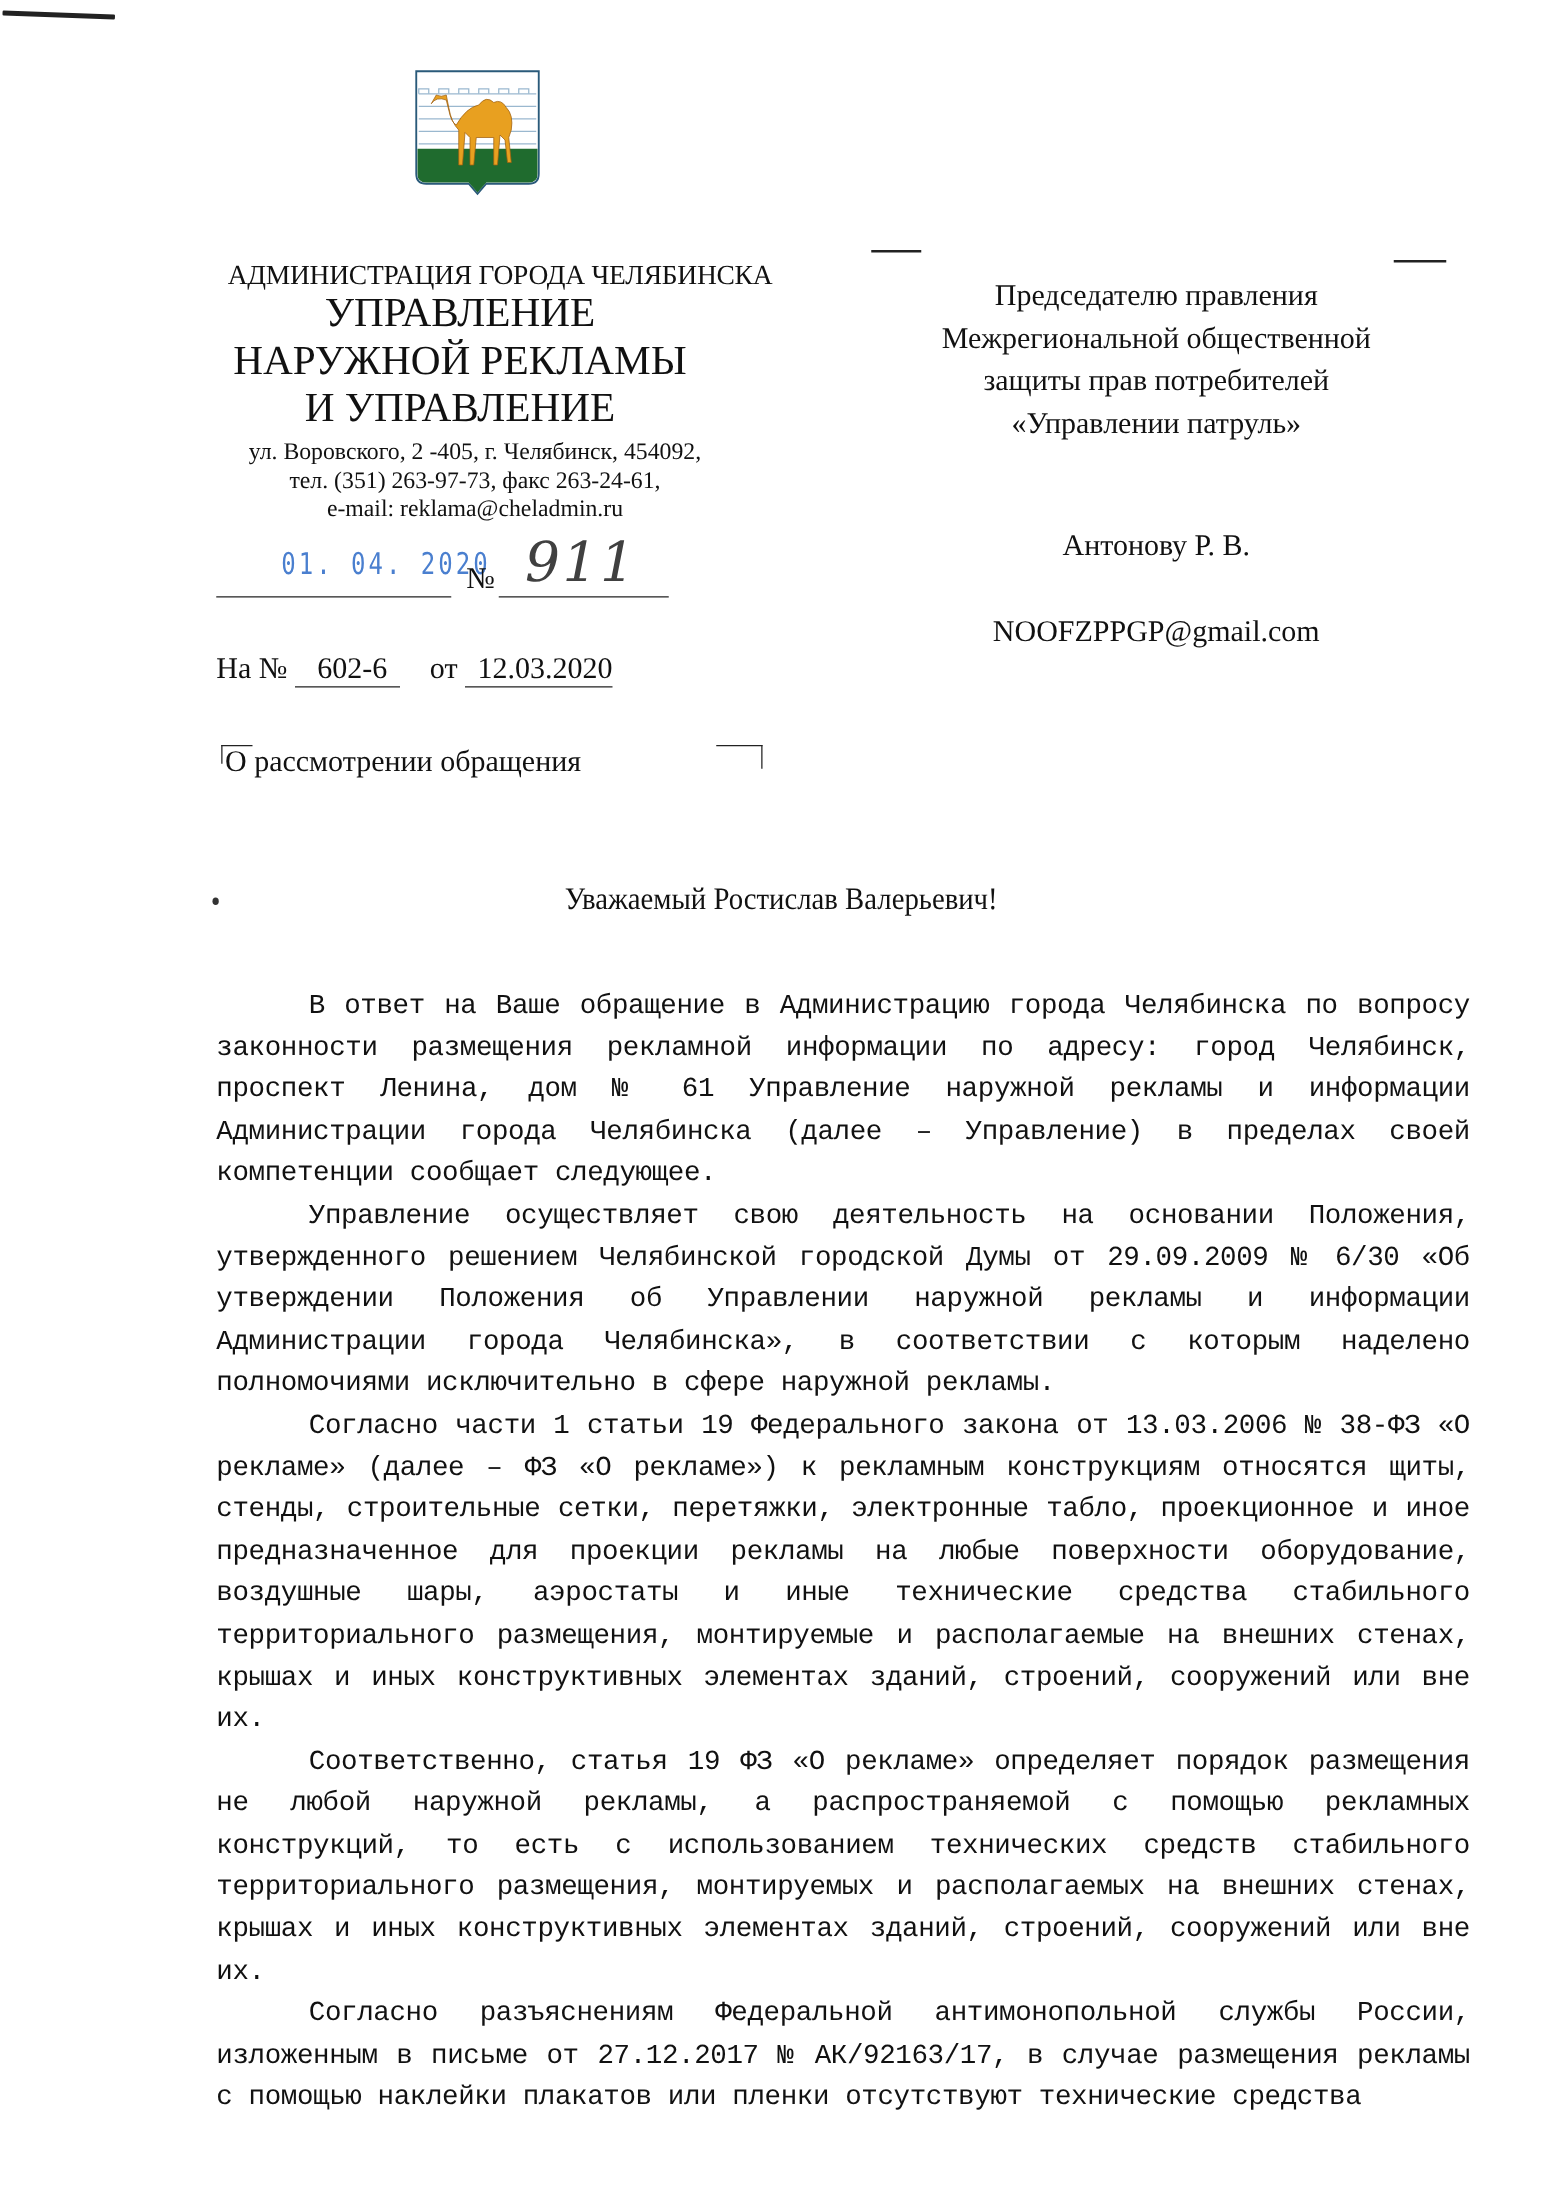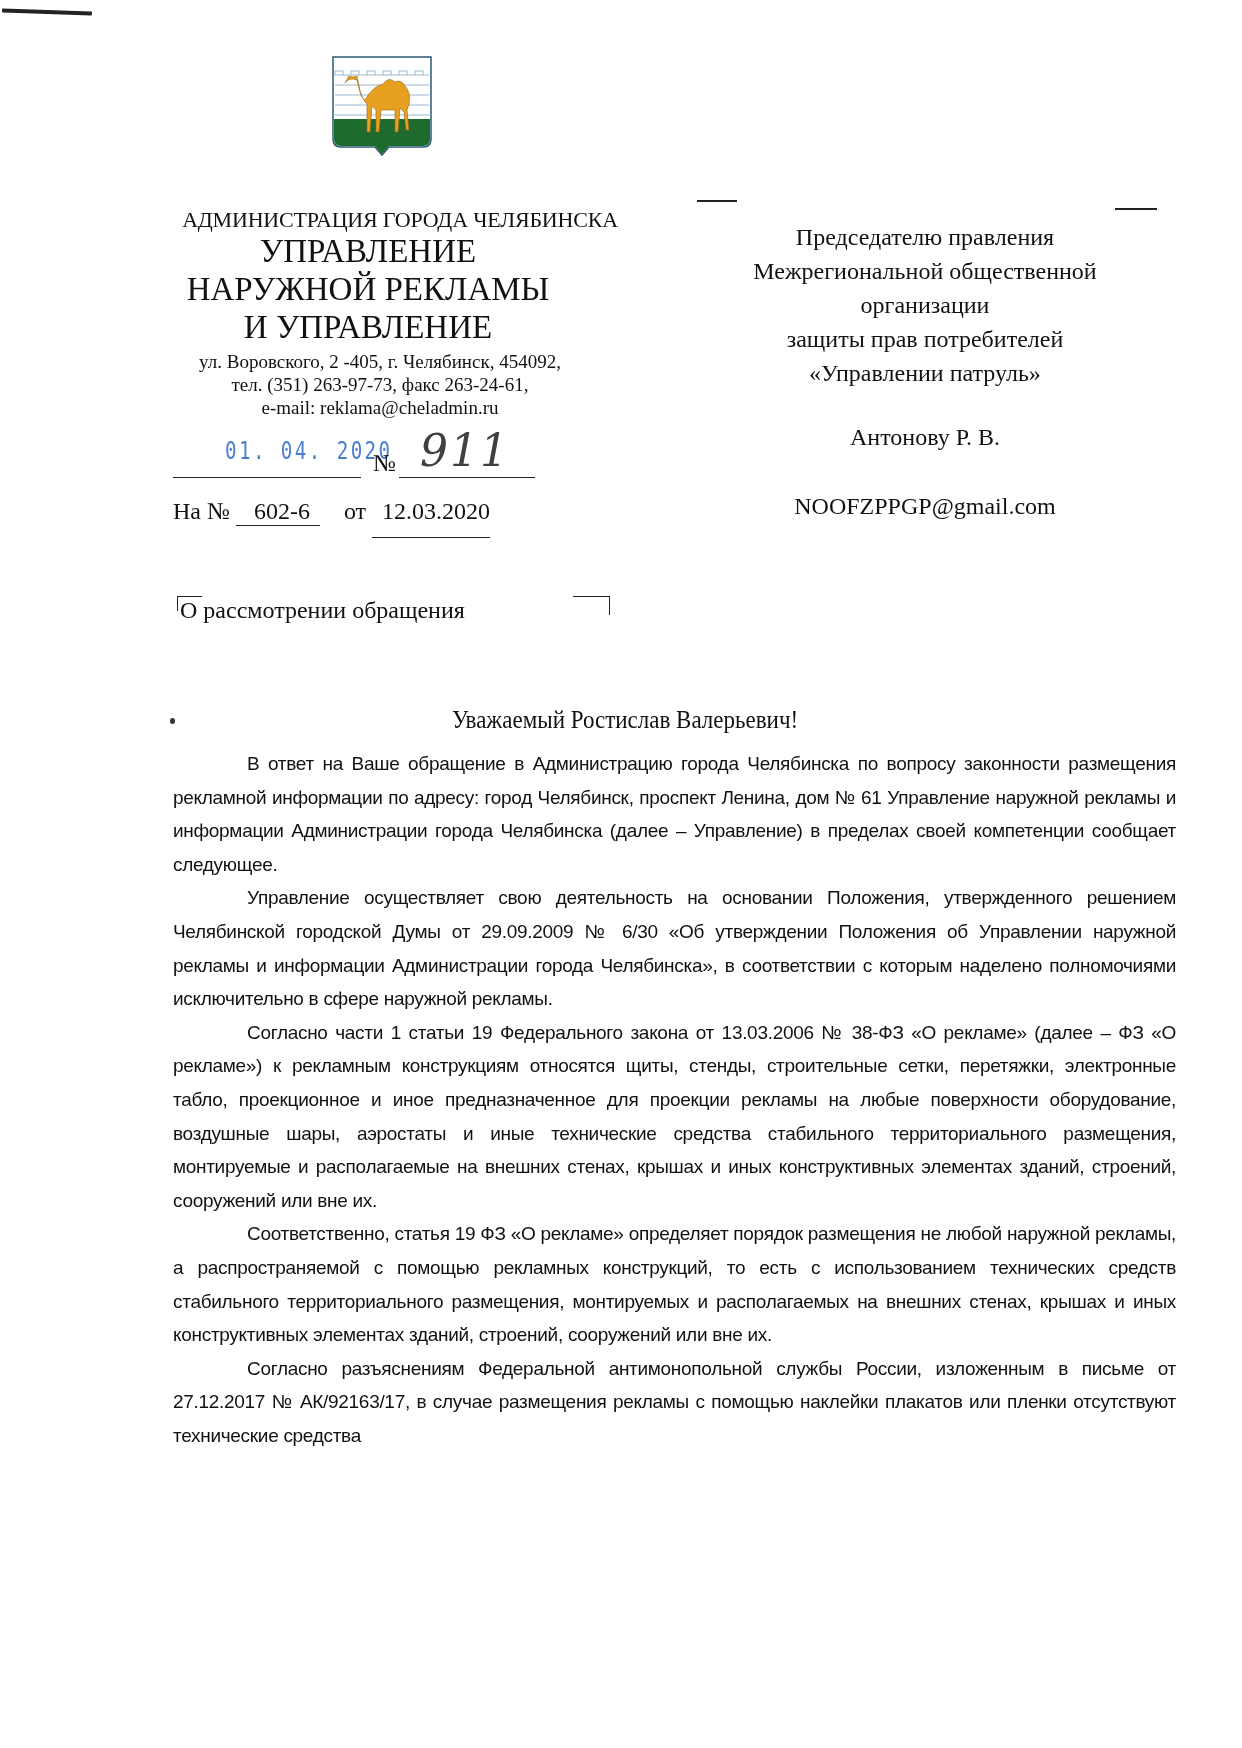--- a/index.html
+++ b/index.html
@@ -13,33 +13,33 @@
     .hdr-dept { left: 148px; top: 232px; width: 440px; text-align: center; font-size: 33px; font-weight: normal; line-height: 38px; }
     .hdr-addr { left: 150px; top: 350px; width: 460px; text-align: center; font-size: 19px; line-height: 23px; }
     .stamp-date { left: 225px; top: 437px; font-family: "DejaVu Sans Mono", monospace; color: #4a7fcf; font-size: 24px; letter-spacing: 3px; transform: scaleX(0.8); transform-origin: left; }
     .line { border-bottom: 1.5px solid #222; }
     .reg-line1 { left: 173px; top: 477px; width: 188px; }
     .no-sign1 { left: 373px; top: 450px; font-size: 24px; }
     .reg-line2 { left: 399px; top: 477px; width: 136px; }
     .hand-no { left: 420px; top: 425px; font-family: "DejaVu Serif", serif; font-style: italic; color: #404040; font-size: 44px; letter-spacing: 2px; }
     .na-row { left: 173px; top: 498px; font-size: 24px; white-space: nowrap; }
     .na-row .u { display: inline-block; border-bottom: 1.5px solid #222; padding: 0 10px 0 18px; }
-    .na-row .u2 { display: inline-block; border-bottom: 1.5px solid #222; padding: 0 0 12px 10px; }
+    .na-row .u2 { display: inline-block; border-bottom: 1.5px solid #222; padding: 0 0 0 10px; margin-top: 24px; }
     .corner { position: absolute; border-color: #222; border-style: solid; }
     .c1 { left: 697px; top: 200px; width: 40px; height: 6px; border-width: 2px 0 0 0; }
     .c2 { left: 1115px; top: 208px; width: 42px; border-width: 2px 0 0 0; }
     .c3 { left: 177px; top: 596px; width: 24px; height: 14px; border-width: 1.5px 0 0 1.5px; }
     .c4 { left: 573px; top: 596px; width: 36px; height: 18px; border-width: 1.5px 1.5px 0 0; }
     .addressee { left: 705px; top: 220px; width: 440px; text-align: center; font-size: 24px; line-height: 34px; }
     .addressee-name { left: 705px; top: 424px; width: 440px; text-align: center; font-size: 24px; }
     .addressee-email { left: 705px; top: 493px; width: 440px; text-align: center; font-size: 24px; }
     .subject { left: 180px; top: 597px; font-size: 24px; }
     .salutation { left: 160px; top: 706px; width: 930px; text-align: center; font-size: 25px; transform: scaleX(0.92); }
-    .body-text { left: 173px; top: 747px; width: 1003px; font-size: 19px; line-height: 33.6px;
-                 font-family: Liberation Sans, sans-serif; text-align: justify; letter-spacing: -0.3px; }
+    .body-text { left: 173px; top: 788px; width: 1003px; font-size: 22px; line-height: 33.6px;
+                 font-family: Liberation Mono, monospace; text-align: justify; letter-spacing: -0.3px; }
     .body-text p { margin: 0; text-indent: 74px; }
     .dot { width: 5px; height: 6px; background: #333; border-radius: 50%; left: 170px; top: 718px; }
   </style>
 </head>
 <body>
 
 <div class="abs scan-mark"></div>
 
 <div class="abs emblem">
   <svg width="102" height="110" viewBox="0 0 102 110">
@@ -80,21 +80,20 @@
   <span>от</span>
   <span class="u2">12.03.2020</span>
 </div>
 
 <div class="corner c1"></div>
 <div class="corner c2"></div>
 
 <div class="abs addressee">
   <div>Председателю правления</div>
   <div>Межрегиональной общественной</div>
-  <div>организации</div>
   <div>защиты прав потребителей</div>
   <div>«Управлении патруль»</div>
 </div>
 <div class="abs addressee-name">Антонову Р. В.</div>
 <div class="abs addressee-email">NOOFZPPGP@gmail.com</div>
 
 <div class="corner c3"></div>
 <div class="corner c4"></div>
 <div class="abs subject">О рассмотрении обращения</div>
 

